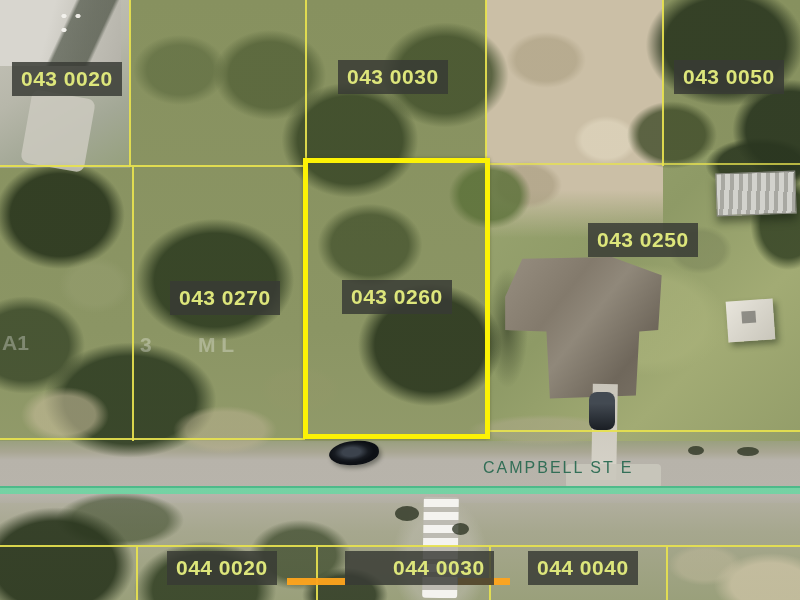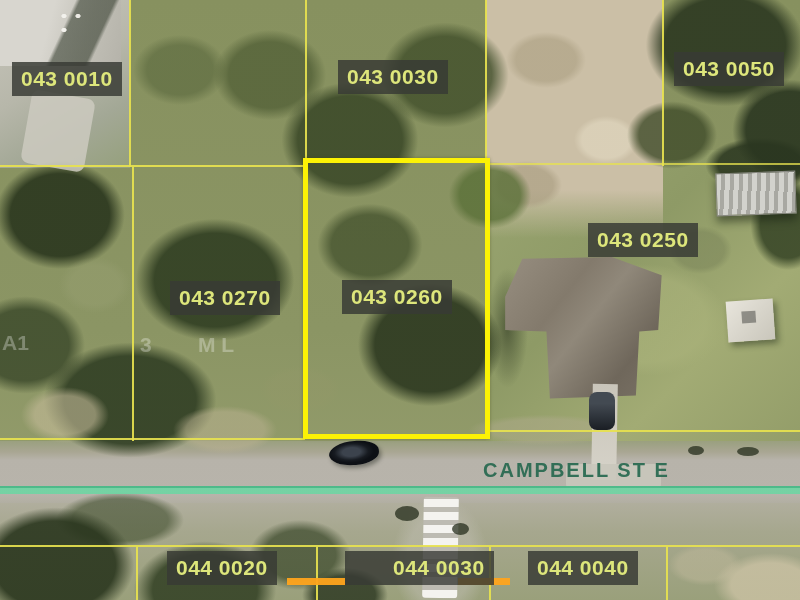--- a/index.html
+++ b/index.html
@@ -91,21 +91,21 @@
     background:radial-gradient(closest-side at 45% 45%, #3c434d 0 40%, #171b21 75%, #0d1015 100%);}
   .speck{background:rgba(38,46,28,.75);border-radius:50%;}
   .spk1{left:395px;top:506px;width:24px;height:15px;}
   .spk2{left:452px;top:523px;width:17px;height:12px;}
   .spk3{left:688px;top:446px;width:16px;height:9px;}
   .spk4{left:737px;top:447px;width:22px;height:9px;}
 
   
   .street-line{left:0;top:486px;width:800px;height:8px;
     background:linear-gradient(180deg, rgba(72,186,136,.95) 0 2px, rgba(110,213,163,.9) 2px 100%);}
-  .street-name{left:483px;top:459px;font-size:20px;font-weight:bold;letter-spacing:2px;
+  .street-name{left:483px;top:459px;font-size:16px;font-weight:normal;letter-spacing:2px;
     color:rgba(38,104,79,.92);white-space:nowrap;}
 
   
   .pline{background:#e7e24f;opacity:.92;}
   .v{width:2px;} .h{height:2px;}
   .v1{left:129px;top:0;height:167px;}  .v2{left:305px;top:0;height:160px;}
   .v3{left:485px;top:0;height:160px;}  .v4{left:662px;top:0;height:166px;}
   .v5{left:132px;top:167px;height:274px;}
   .v6{left:136px;top:547px;height:53px;} .v7{left:316px;top:547px;height:53px;}
   .v8{left:489px;top:547px;height:53px;} .v9{left:666px;top:547px;height:53px;}
@@ -117,21 +117,21 @@
     border:5px solid #fcf205;box-shadow:0 0 3px rgba(60,60,0,.35);}
 
   .dash{height:7px;background:#ffa41c;opacity:.95;}
   .dash1{left:287px;top:578px;width:58px;}
   .dash2{left:458px;top:578px;width:52px;}
 
   
   .parcel-label{background:rgba(56,58,53,.84);color:#dde67b;font-weight:bold;
     font-size:21px;letter-spacing:.5px;padding:5px 9px;white-space:nowrap;}
   .l0{left:12px;top:62px;}   .l1{left:160px;top:60px;}  .l2{left:338px;top:60px;}
-  .l3{left:674px;top:52px;text-align:center;}  .l4{left:588px;top:223px;} .l5{left:8px;top:281px;}
+  .l3{left:674px;top:60px;text-align:center;}  .l4{left:588px;top:223px;} .l5{left:8px;top:281px;}
   .l6{left:170px;top:281px;} .l7{left:342px;top:280px;} .l8{left:10px;top:551px;}
   .l9{left:167px;top:551px;} .l10{left:345px;top:551px;padding-left:48px;}.l11{left:528px;top:551px;}
   .l12{left:678px;top:551px;}
 
   .wm{color:rgba(255,255,255,.3);font-size:21px;font-weight:bold;white-space:nowrap;margin-top:47px;}
   .wm0{left:2px;top:284px;} .wm1{left:140px;top:286px;} .wm2{left:198px;top:286px;}
 </style>
 </head>
 <body>
 
@@ -179,21 +179,21 @@
   <div class="pline h h2"></div>
   <div class="pline h h3"></div>
   <div class="pline h h4"></div>
   <div class="pline h h5"></div>
 
   <div class="selected-outline"></div>
 
   <div class="dash dash1"></div>
   <div class="dash dash2"></div>
 
-  <div class="parcel-label l0">043 0010</div>
+  <div class="parcel-label l0">043 0020</div>
   <div class="parcel-label l2">043 0030</div>
   <div class="parcel-label l3">043 0050</div>
   <div class="parcel-label l4">043 0250</div>
   <div class="parcel-label l6">043 0270</div>
   <div class="parcel-label l7">043 0260</div>
   <div class="parcel-label l9">044 0020</div>
   <div class="parcel-label l10">044 0030</div>
   <div class="parcel-label l11">044 0040</div>
 
   <div class="wm wm0">A1</div>

